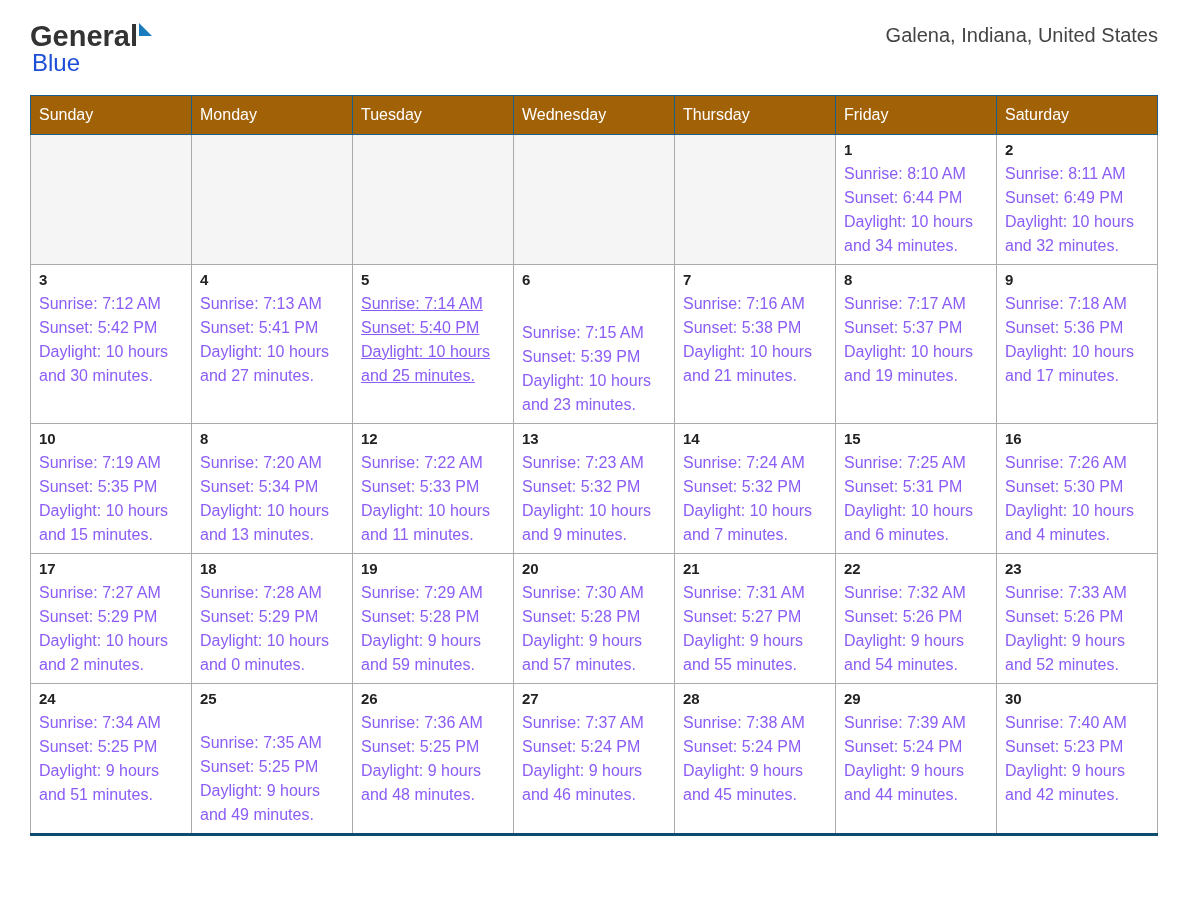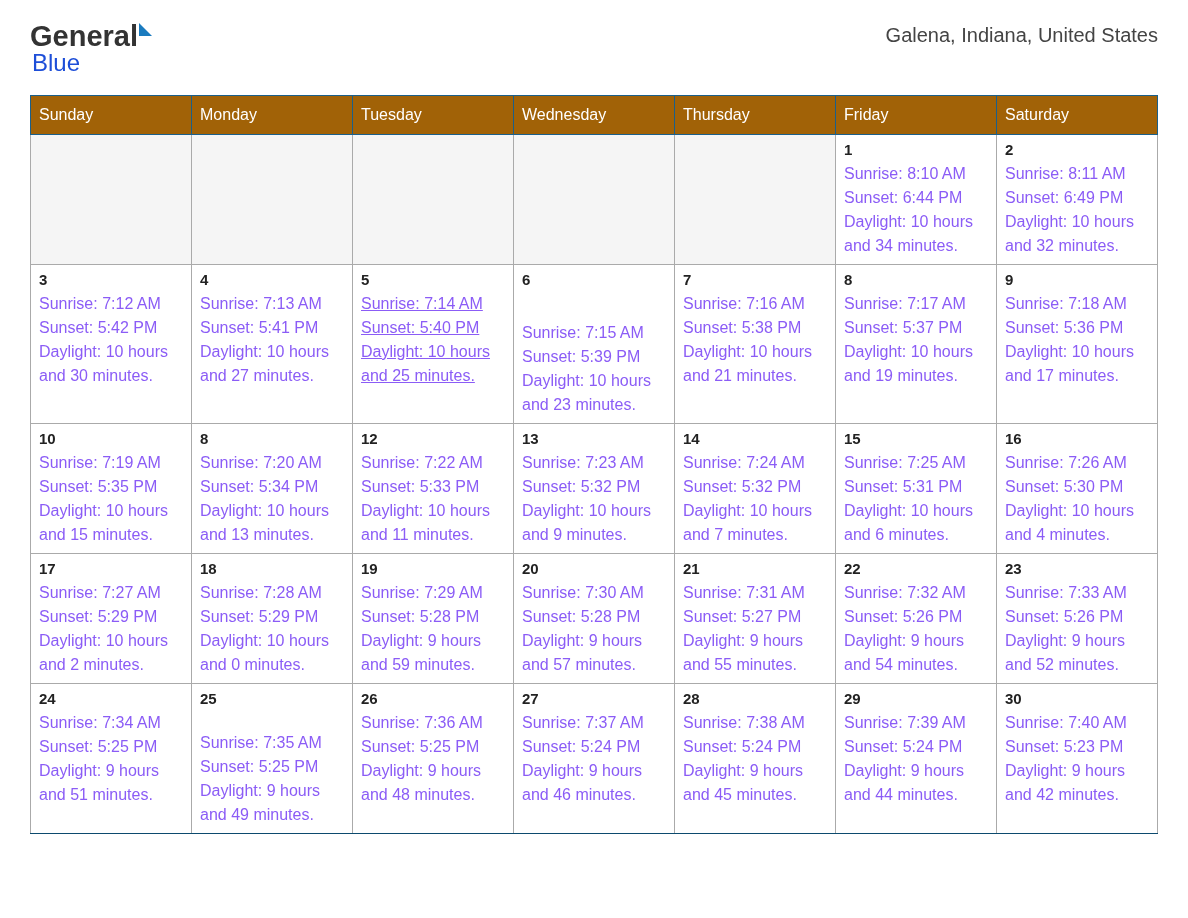--- a/index.html
+++ b/index.html
@@ -68,21 +68,21 @@
     }
     .day-info {
       font-size: 16px;
       color: #8b5cf6;
       line-height: 1.5;
     }
     .empty-cell {
       background: #f5f5f5;
     }
     tr:last-child td {
-      border-bottom: 1px solid #0c4a6e;
+      border-bottom: 3px solid #0c4a6e;
     }
     .logo-line1 {
       font-size: 29px;
       font-weight: bold;
       color: #333;
       letter-spacing: 0;
     }
     .logo-arrow {
       display: inline-block;
       width: 0;

